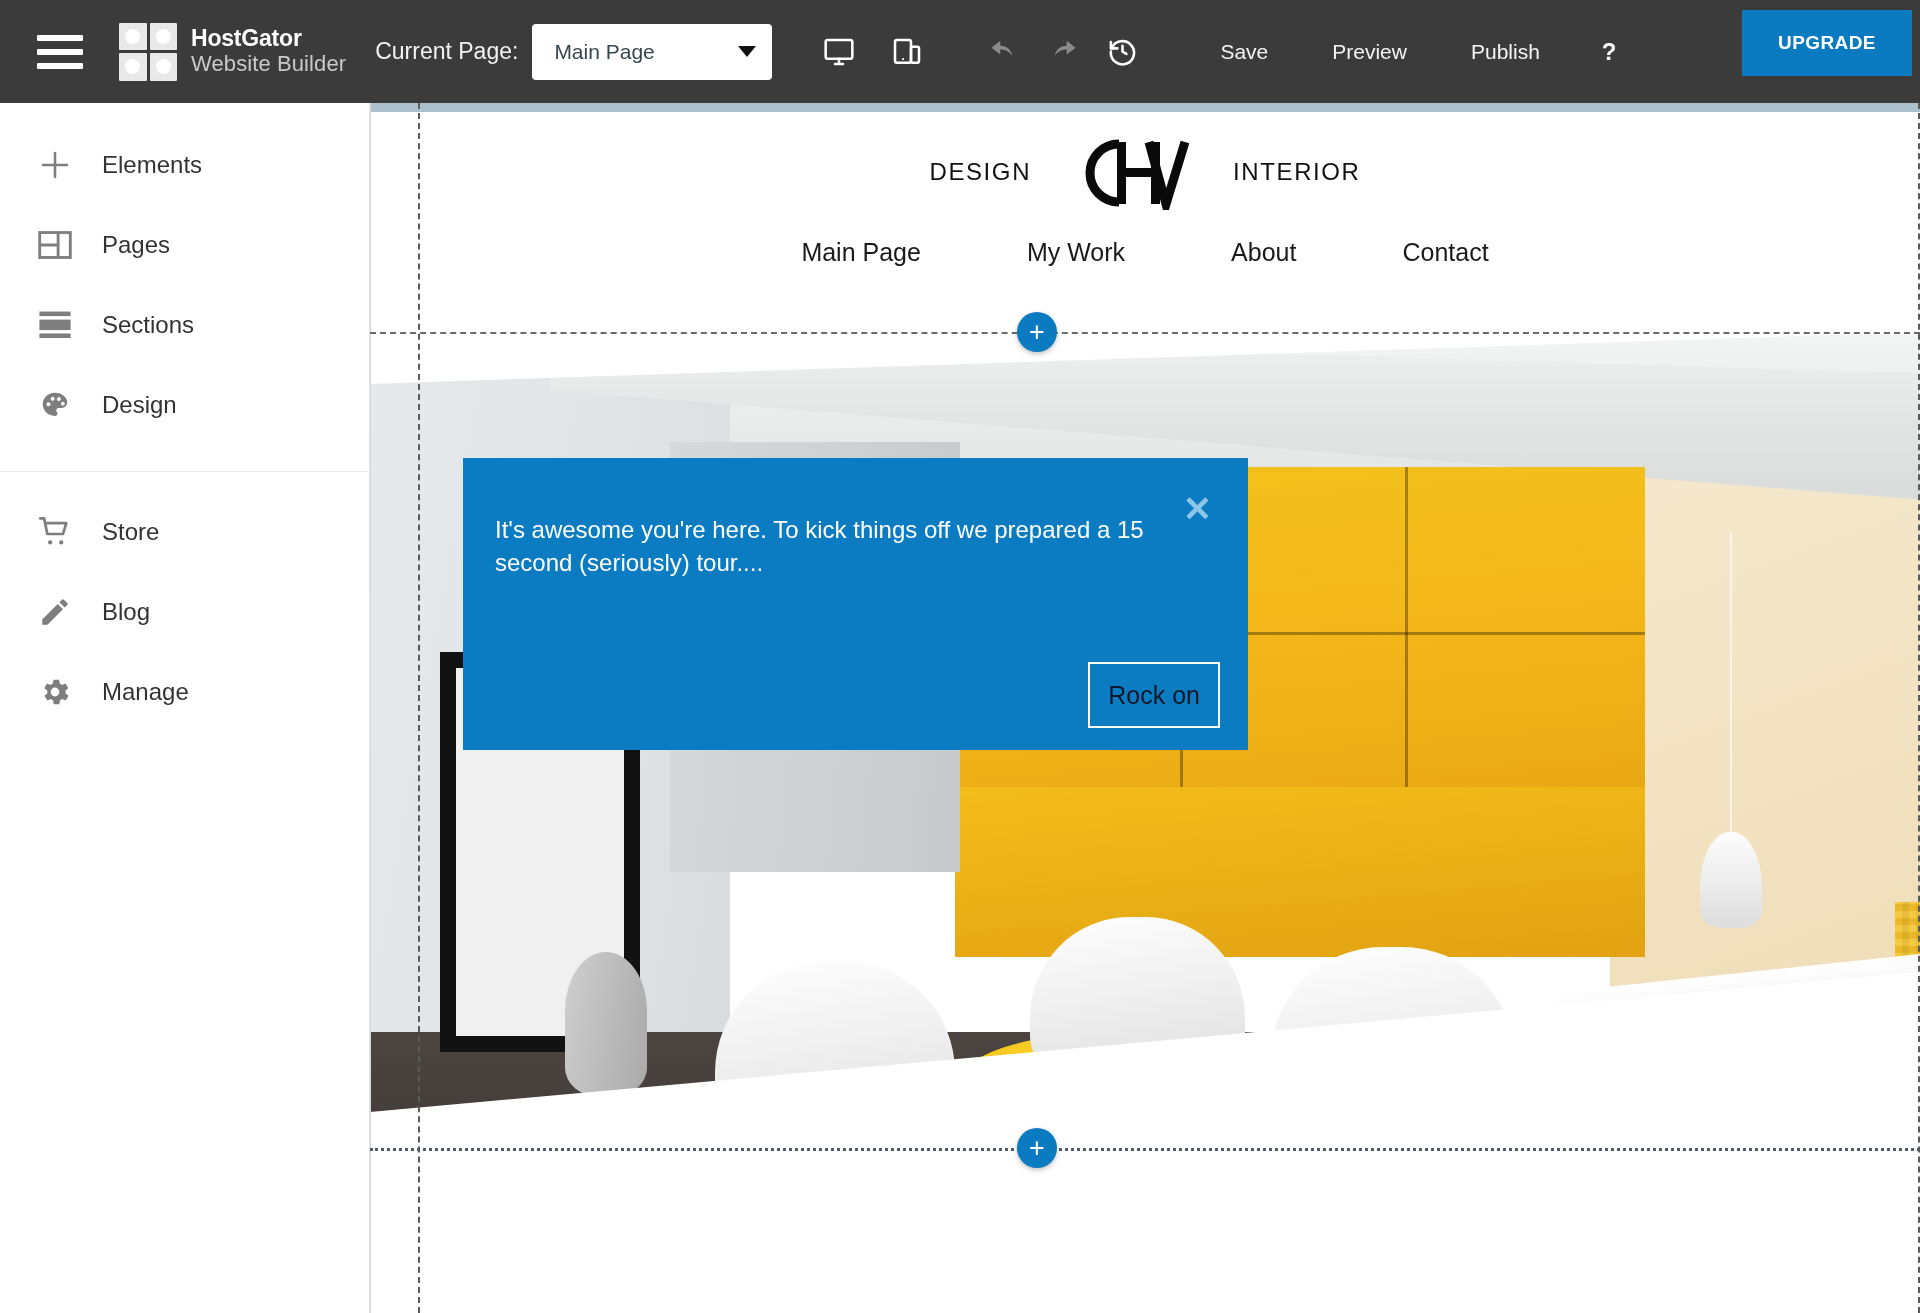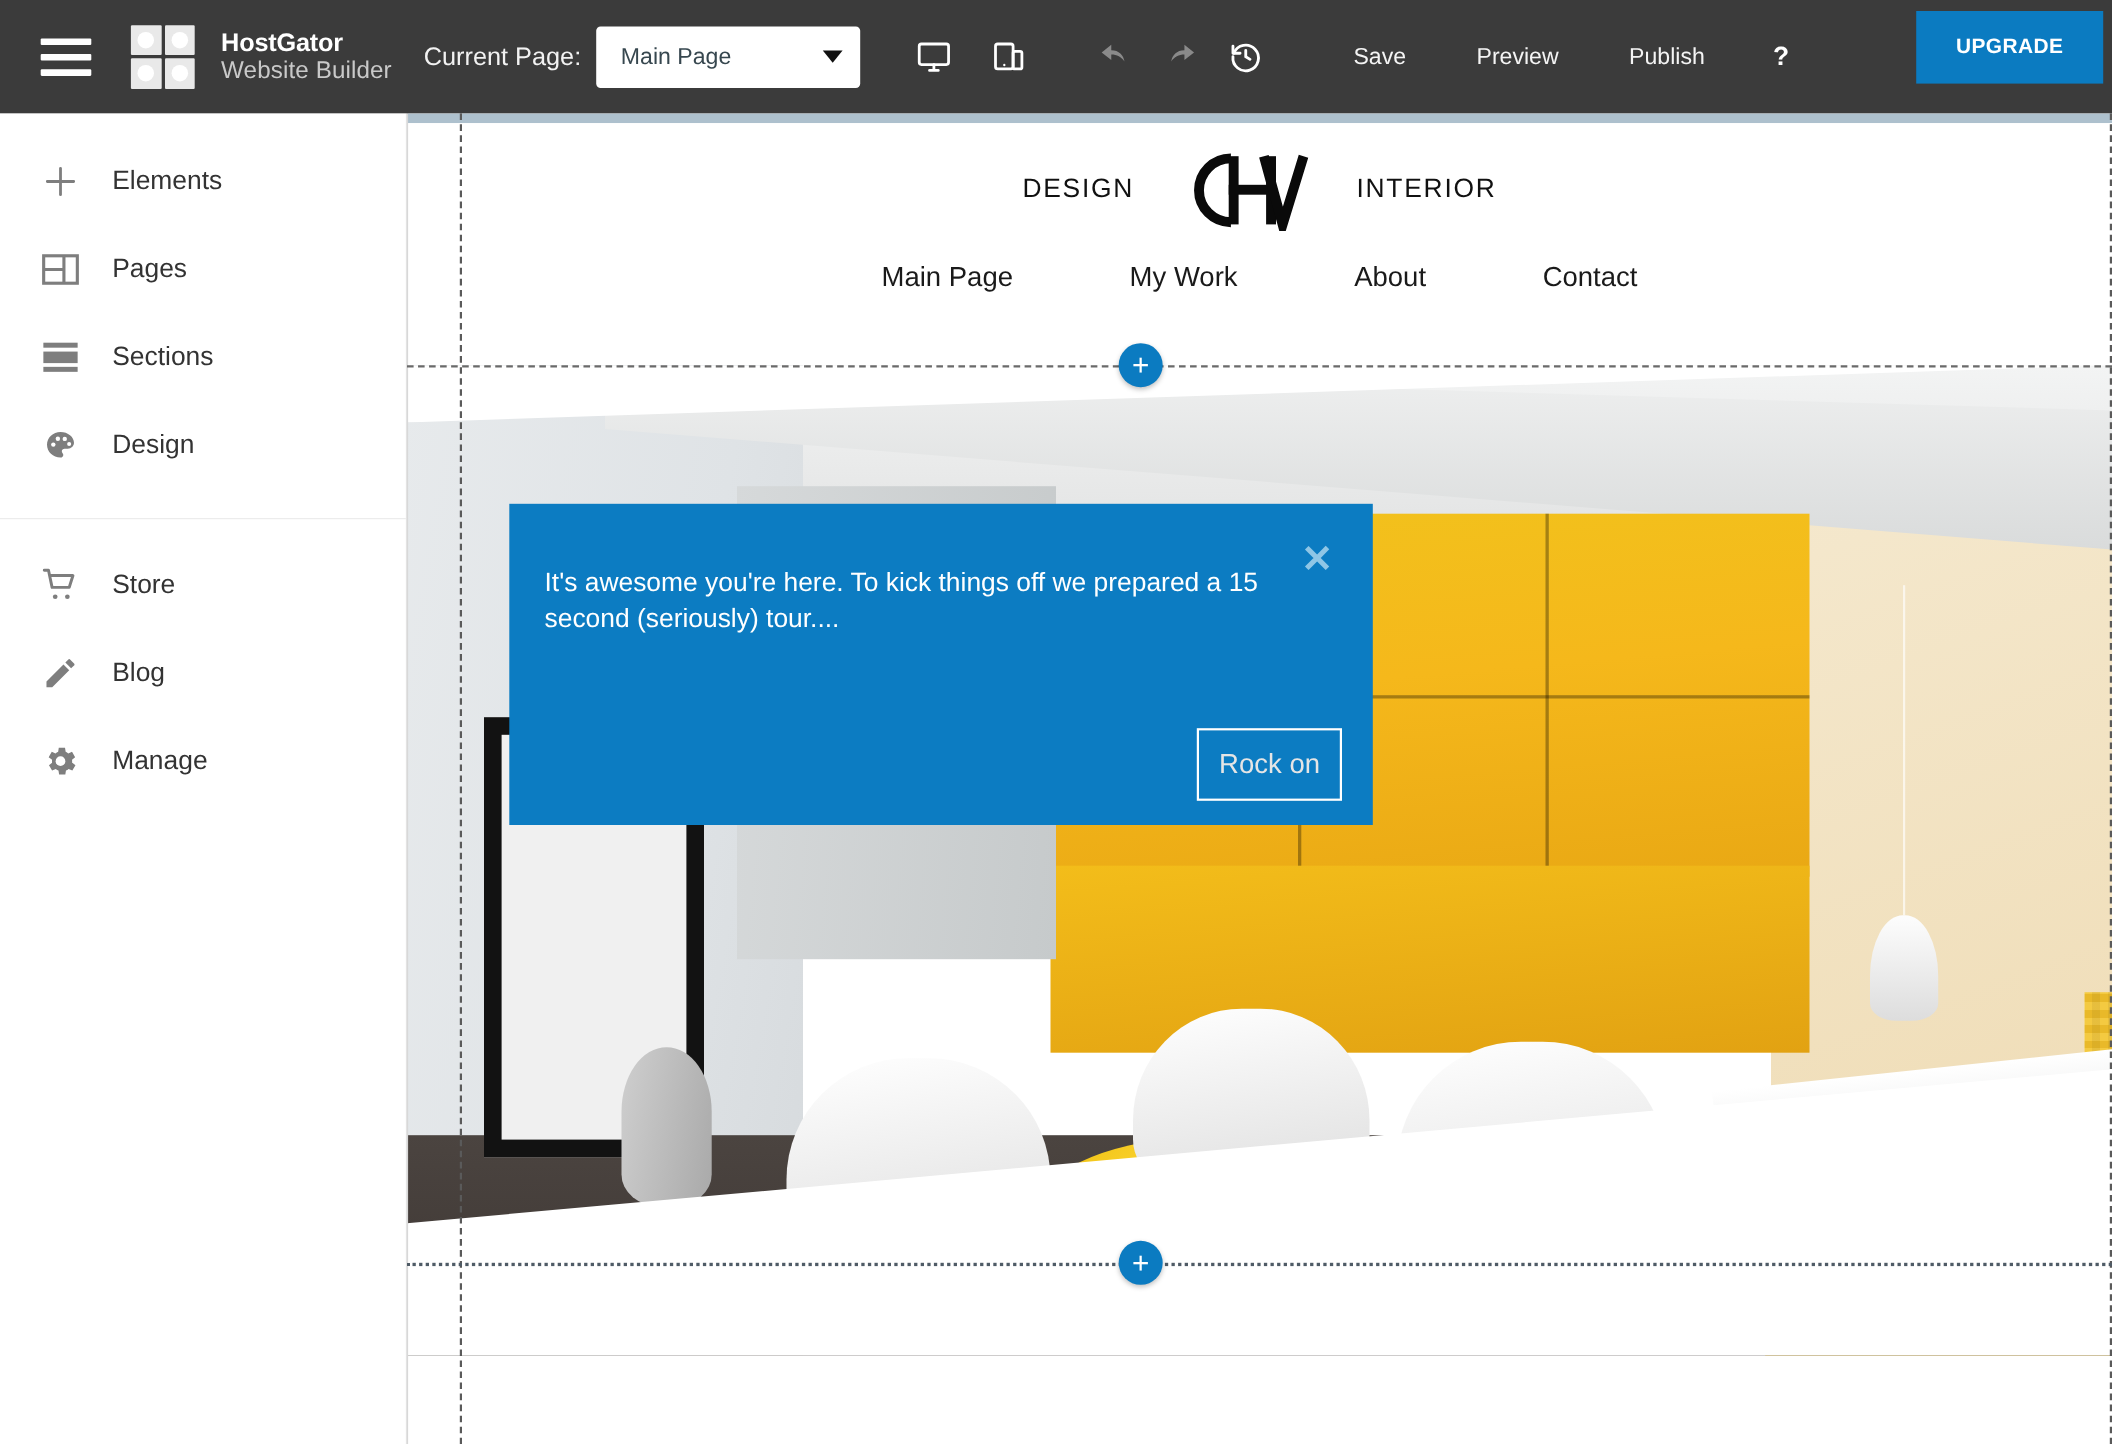--- a/index.html
+++ b/index.html
@@ -20,21 +20,21 @@
     z-index: 60;
   }
   .hamburger {
     width: 46px; height: 34px;
     margin-left: 37px; margin-right: 36px;
     display: flex; flex-direction: column; justify-content: space-between;
     cursor: pointer;
   }
   .hamburger span { display:block; width: 100%; height: 6px; background: #ffffff; border-radius: 1px; }
 
-  .brand { display: flex; align-items: center; gap: 24px; }
+  .brand { display: flex; align-items: center; gap: 14px; }
   .brand-mark {
     width: 58px; height: 58px;
     display: grid; grid-template-columns: 1fr 1fr; grid-template-rows: 1fr 1fr;
     gap: 3px;
   }
   .brand-mark i {
     background: #e9e9e9; border-radius: 1px;
     display: flex; align-items: center; justify-content: center;
   }
   .brand-mark i::after {
@@ -233,21 +233,21 @@
   .modal h2 { font-size: 37px; font-weight: 400; letter-spacing: .2px; }
   .modal p { font-size: 24px; line-height: 1.36; margin-top: 24px; max-width: 700px; font-weight: 300; }
   .modal-close {
     position: absolute; right: 36px; top: 33px;
     font-size: 35px; color: #8fc6e6; cursor: pointer;
     font-weight: bold; line-height: 1;
   }
   .modal-btn {
     position: absolute; right: 28px; bottom: 22px;
     min-width: 118px; height: 66px;
-    border: 2px solid #ffffff; background: transparent; color: #e5e5e5;
+    border: 2px solid #ffffff; background: transparent; color: #0f172a;
     font-size: 25px; font-family: inherit;
     display:flex; align-items:center; justify-content:center;
     padding: 0 18px; cursor: pointer;
   }
 </style>
 </head>
 <body>
 
 <div class="topbar">
 

